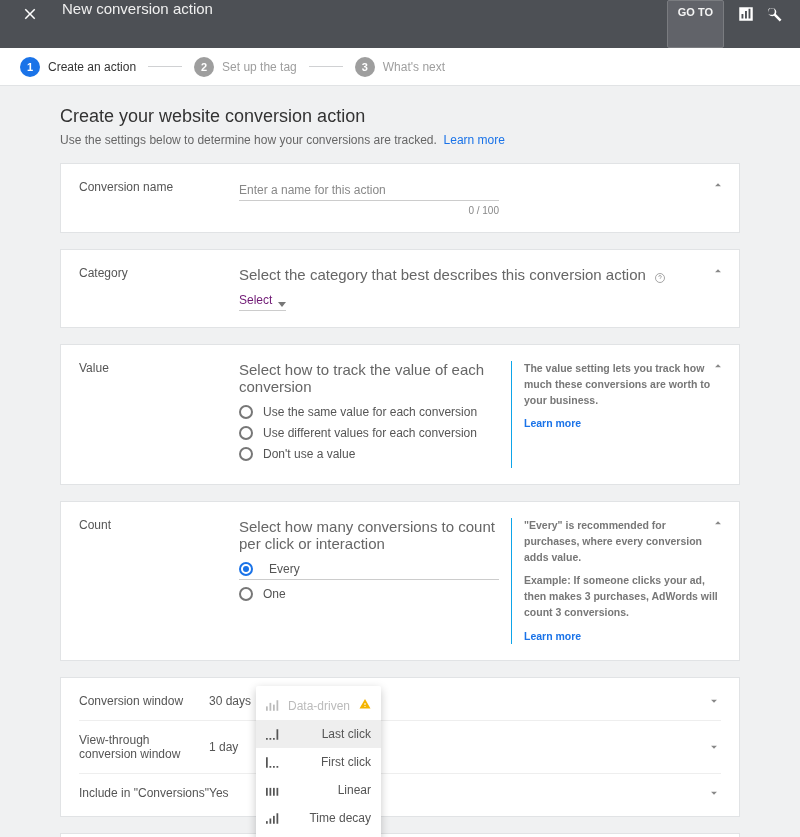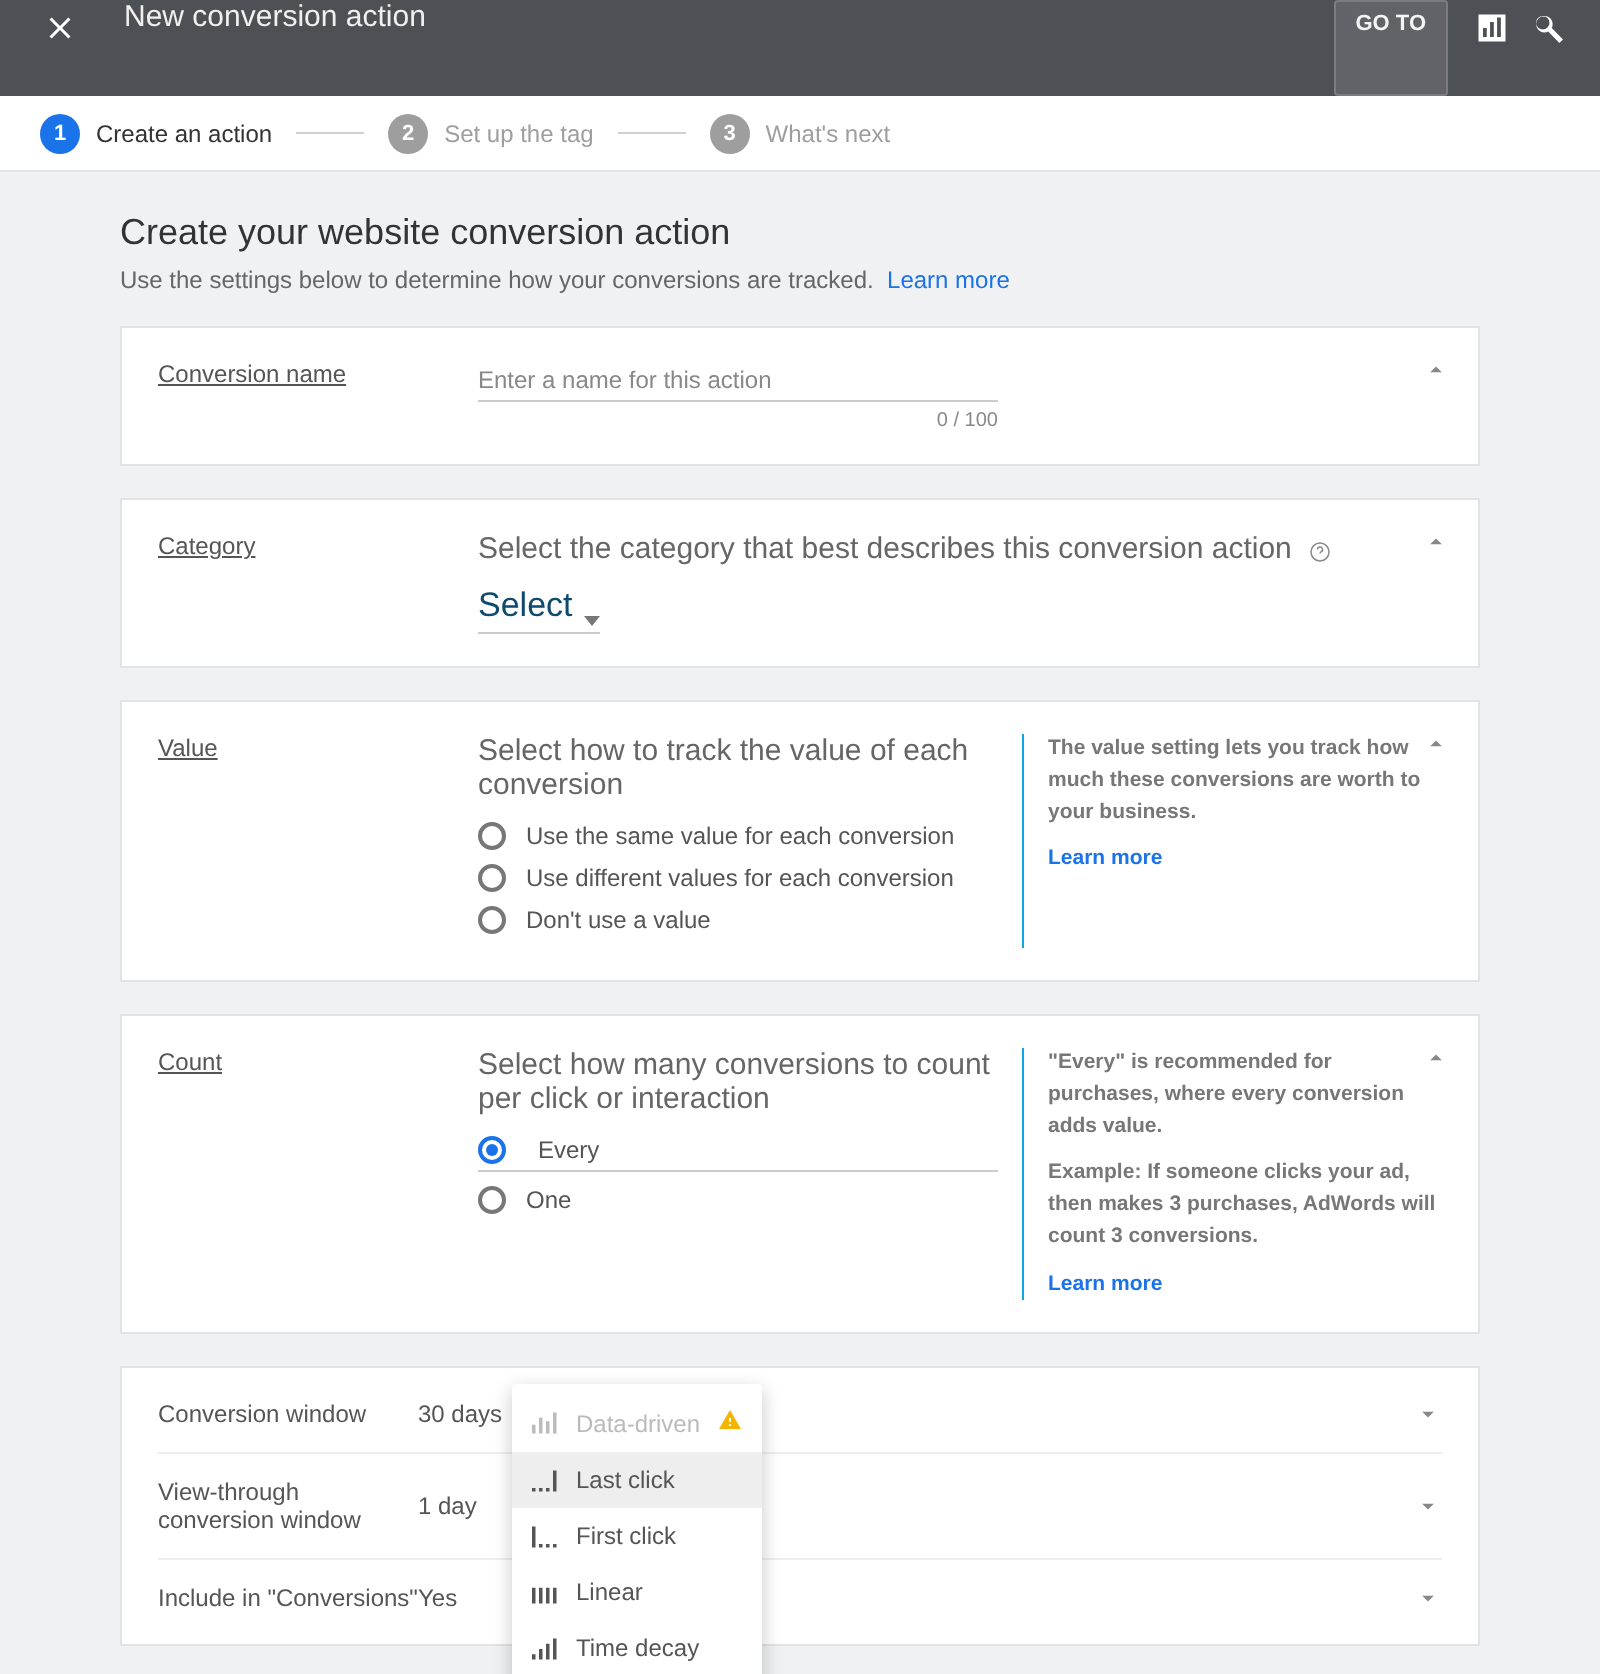--- a/index.html
+++ b/index.html
@@ -19,32 +19,32 @@
   .step-lbl{margin-left:8px;font-size:12px;color:#9e9e9e;}
   .step.active .step-lbl{color:#333;font-weight:500;}
   .step-conn{width:34px;height:1px;background:#d0d1d3;margin:0 12px;}
   
   .wrap{max-width:680px;margin:20px auto;}
   .page-title{font-size:18px;color:#333;font-weight:400;margin-bottom:6px;}
   .page-sub{font-size:12px;color:#666;}
   .link{color:#1a73e8;cursor:pointer;}
   
   .card{background:#fff;border:1px solid #e1e3e5;margin-top:16px;padding:16px 18px;position:relative;}
-  .card-label{width:160px;font-size:12px;color:#555;flex-shrink:0;text-decoration:underline;}
+  .card-label{width:160px;font-size:12px;color:#555;flex-shrink:0;}
   .row{display:flex;align-items:flex-start;}
   .card-body{flex:1;}
   .chev{position:absolute;right:14px;top:14px;width:14px;height:14px;cursor:pointer;}
   .chev svg{width:14px;height:14px;fill:#888;}
   .input-line{border:none;border-bottom:1px solid #ccc;width:260px;font-size:12px;padding:3px 0;outline:none;}
   .input-line::placeholder{color:#888;}
   .counter{font-size:10px;color:#888;text-align:right;width:260px;margin-top:4px;}
   .desc{font-size:15px;color:#666;margin-bottom:10px;}
   .help-ic{display:inline-block;width:12px;height:12px;margin-left:4px;vertical-align:middle;}
   .help-ic svg{width:12px;height:12px;fill:none;stroke:#888;stroke-width:1.5;}
-  .sel{color:#0c4a6e;font-size:17px;cursor:pointer;border-bottom:1px solid #ccc;padding-bottom:3px;display:inline-flex;align-items:flex-end;gap:6px;}
+  .sel{color:#701a75;font-size:12px;cursor:pointer;border-bottom:1px solid #ccc;padding-bottom:3px;display:inline-flex;align-items:flex-end;gap:6px;}
   .sel .tri{border-left:4px solid transparent;border-right:4px solid transparent;border-top:5px solid #777;}
   
   .radio-opt{display:flex;align-items:center;font-size:12px;color:#555;margin:7px 0;cursor:pointer;}
   .rd{width:14px;height:14px;border:2px solid #777;border-radius:50%;margin-right:10px;position:relative;flex-shrink:0;}
   .radio-opt.sel .rd{border-color:#1a73e8;}
   .radio-opt.sel .rd::after{content:"";position:absolute;inset:2px;background:#1a73e8;border-radius:50%;}
   
   .two-col{display:flex;}
   .two-col .main-col{flex:1;padding-right:12px;}
   .side-note{width:210px;border-left:1px solid #0ea5e9;padding-left:12px;font-size:10.5px;color:#777;line-height:1.5;font-weight:bold;}
@@ -53,21 +53,21 @@
   .crow{display:flex;align-items:center;padding:12px 0;border-top:1px solid #eee;position:relative;}
   .crow:first-child{border-top:none;}
   .crow .clabel{width:130px;font-size:12px;color:#555;}
   .crow .cval{font-size:12px;color:#555;text-align:center;}
   .crow .chev-r{position:absolute;right:0;top:50%;transform:translateY(-50%);}
   
   .attr-body{font-size:11px;color:#666;}
   .attr-foot{margin-top:14px;}
   
   .menu{position:absolute;background:#fff;box-shadow:0 3px 10px rgba(0,0,0,0.22);border-radius:2px;width:125px;padding:5px 0;z-index:50;}
-  .mi{display:flex;align-items:center;padding:7px 10px;font-size:12px;color:#555;cursor:pointer;gap:8px;}
+  .mi{display:flex;align-items:center;padding:7px 10px;font-size:12px;color:#555;cursor:pointer;gap:8px;justify-content:space-between;}
   .mi.disabled{color:#bbb;}
   .mi.highlight{background:#eee;}
   .mi .mic{width:14px;height:11px;flex-shrink:0;}
   .warn{margin-left:auto;}
   .warn svg{width:12px;height:12px;fill:#f4b400;}
   .menu-anchor{position:relative;}
 </style>
 </head>
 <body>
 

